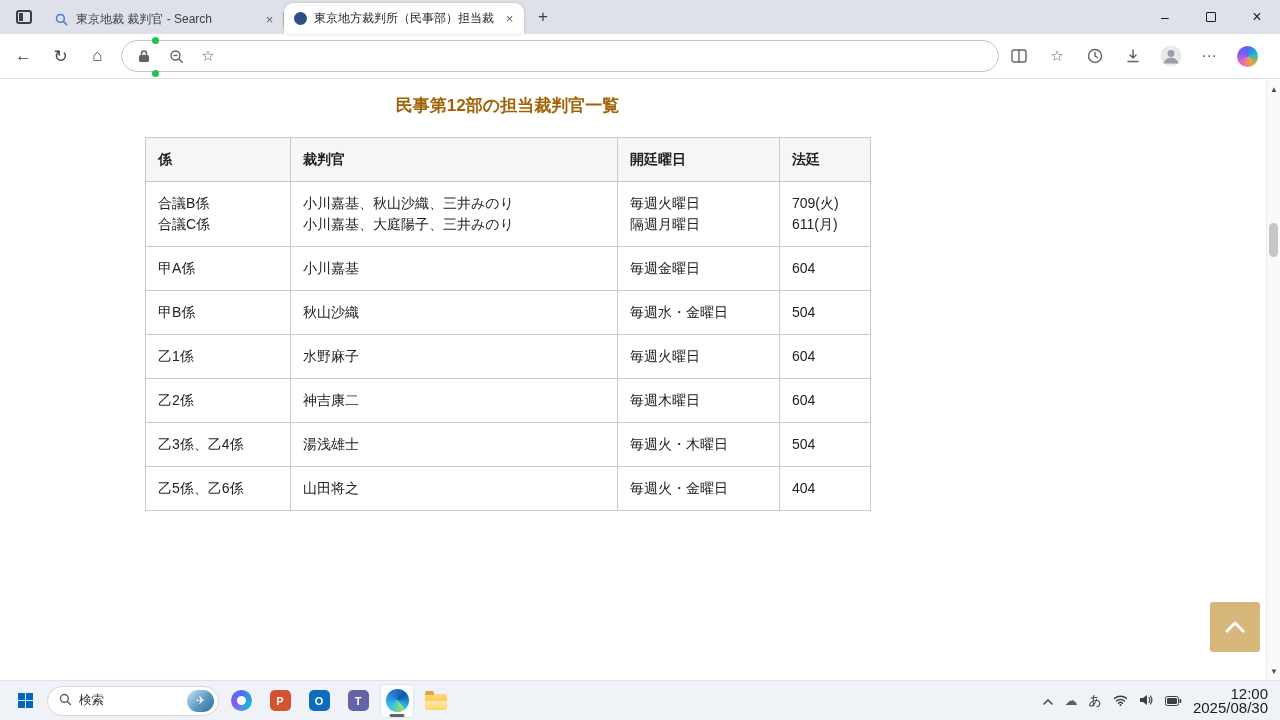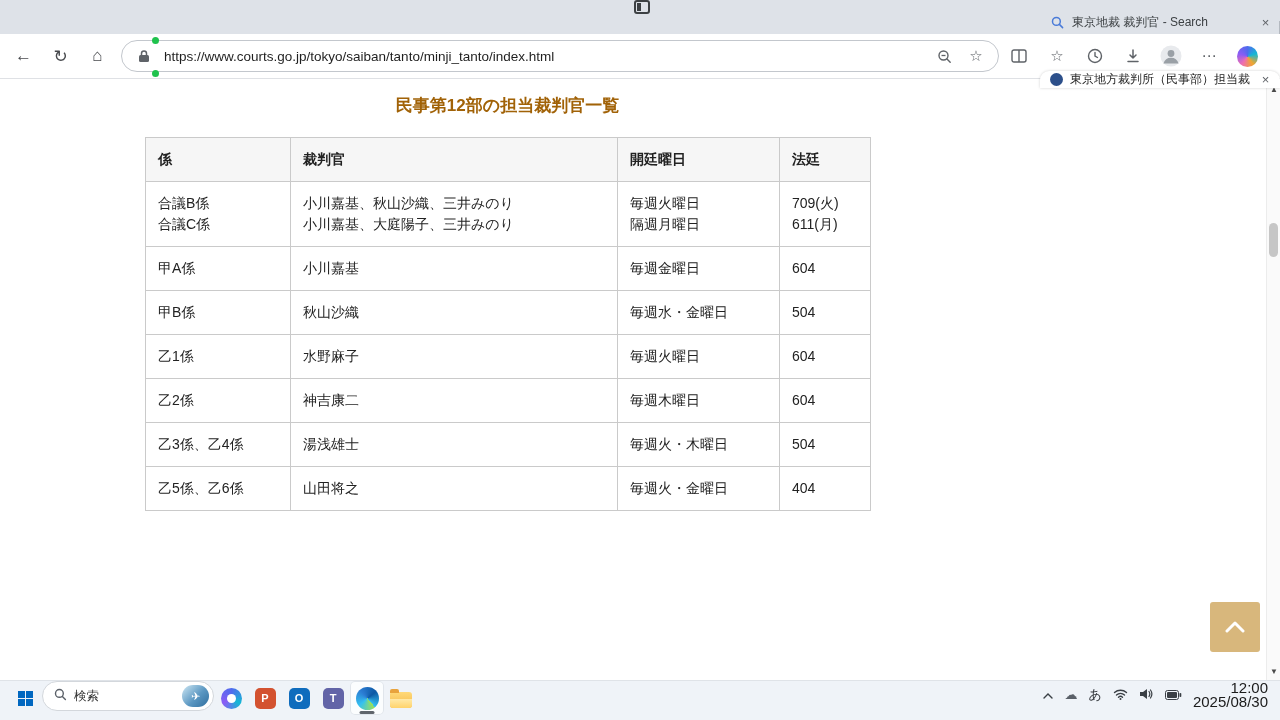--- a/index.html
+++ b/index.html
@@ -2,21 +2,21 @@
 <html style="--back_to_top: #d8b77c; --start_blue: #0067c0;"><head>
 <meta charset="utf-8">
 <style>
   * { margin:0; padding:0; box-sizing:border-box; }
   html,body { width:1280px; height:720px; overflow:hidden;
     font-family:"Liberation Sans","DejaVu Sans",sans-serif; background:#fff; }
   .stage { position:relative; width:1280px; height:720px; background:#fff; overflow:hidden; }
 
   
   .tabstrip { position:absolute; top:0; left:0; right:0; height:34px; background:#dee2e8;
-    display:flex; align-items:flex-end;flex-direction:column; }
+    display:flex; align-items:flex-end; }
   .tab-actions { align-self:center; width:28px; height:28px; margin:0 6px 0 10px;
     display:flex; align-items:center; justify-content:center; border-radius:6px; }
   .tab-actions .glyph { width:16px; height:14px; border:2px solid #3c4043; border-radius:3px; position:relative; }
   .tab-actions .glyph::before { content:""; position:absolute; left:1px; top:1px; bottom:1px; width:4px; background:#3c4043; }
   .tab { position:relative; width:240px; height:29px; display:flex; align-items:center; gap:7px;
     padding:0 6px 0 10px; font-size:12px; color:#3c4043; }
   .tab.inactive::after { content:""; position:absolute; right:0; top:7px; height:15px; width:1px; background:#b4b9c0; }
   .tab.active { background:#fff; border-radius:9px 9px 0 0; height:31px; color:#1f1f1f;
     box-shadow:0 0 3px rgba(0,0,0,.18); z-index:2;margin-top:40px; }
   .tab-title { flex:1; white-space:nowrap; overflow:hidden; text-overflow:ellipsis; }
@@ -67,21 +67,21 @@
   
   .vscroll { position:absolute; top:80px; right:0; width:14px; height:600px; background:#fafafa;
     border-left:1px solid #ececec; }
   .varrow { position:absolute; left:0; width:14px; height:14px; display:flex; align-items:center;
     justify-content:center; font-size:8px; color:#4a4a4a; }
   .varrow.up { top:2px; } .varrow.down { bottom:2px; }
   .vthumb { position:absolute; left:2px; width:9px; top:143px; height:34px; background:#c6c6c6; border-radius:5px; }
 
   
   .taskbar { position:absolute; bottom:0; left:0; right:0; height:40px; background:#eff3f8;
-    border-top:1px solid #dfe3e8; display:flex; align-items:flex-start; padding:0 8px; }
+    border-top:1px solid #dfe3e8; display:flex; align-items:center; padding:0 8px; gap:5px; }
   .tb-btn { width:34px; height:34px; border-radius:5px; display:flex; align-items:center;
     justify-content:center; position:relative; flex:0 0 auto; }
   .winlogo { width:15px; height:15px; display:grid; grid-template-columns:7px 7px; grid-template-rows:7px 7px; gap:1px; }
   .winlogo span { background:var(--start_blue,#0067c0); }
   .searchbox { width:172px; height:30px; background:#fff; border:1px solid #d3d7dc; border-radius:15px;
     display:flex; align-items:center; gap:7px; padding:0 4px 0 11px; font-size:12.5px; color:#333; flex:0 0 auto; }
   .search-label { flex:1; }
   .plane-badge { width:27px; height:22px; border-radius:11px; flex:0 0 auto;
     background:linear-gradient(135deg,#cfe8f4,#5b97c2 55%,#2f6e9e); display:flex; align-items:center;
     justify-content:center; color:#fff; font-size:11px; }
@@ -147,21 +147,20 @@
     <div class="navbtn">←</div>
     <div class="navbtn">↻</div>
     <div class="navbtn">⌂</div>
     <div class="addressbar">
       <span class="addr-btn">
         <svg width="12" height="14" viewBox="0 0 12 14">
             <rect x="1" y="6" width="10" height="7" rx="1.5" fill="#5f6368"></rect>
             <path d="M3.5 6V4.5a2.5 2.5 0 0 1 5 0V6" stroke="#5f6368" stroke-width="1.5" fill="none"></path>
           </svg>
       </span>
-      <span class="url">https://www.courts.go.jp/tokyo/saiban/tanto/minji_tanto/index.html</span>
       <span class="addr-btn">
         <svg width="15" height="15" viewBox="0 0 15 15">
             <circle cx="6.5" cy="6.5" r="4.5" fill="none" stroke="#5f6368" stroke-width="1.4"></circle>
             <path d="M10 10l3.2 3.2" stroke="#5f6368" stroke-width="1.4" stroke-linecap="round"></path>
             <path d="M4.5 6.5h4" stroke="#5f6368" stroke-width="1.3"></path>
           </svg>
       </span>
       <span class="addr-btn">☆</span>
     </div>
     <div class="tbicon">

